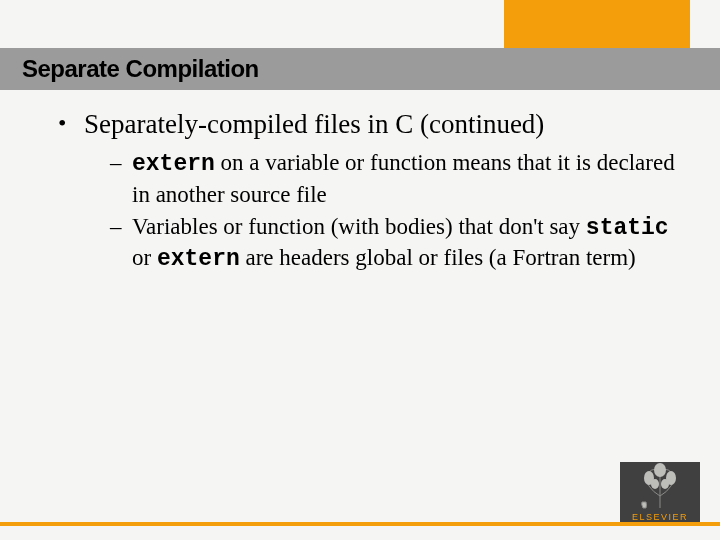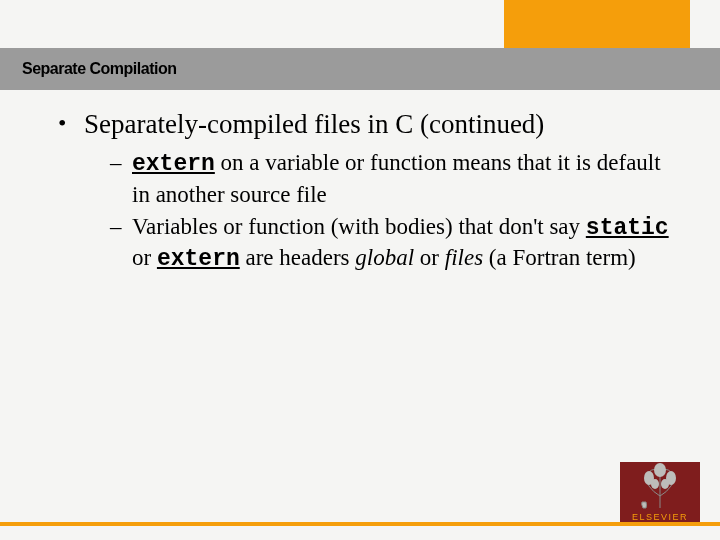--- a/index.html
+++ b/index.html
@@ -35,21 +35,21 @@
     background: #9b9b9b;
     display: flex;
     align-items: center;
     padding-left: 22px;
     box-sizing: border-box;
   }
   .title-bar h1 {
     margin: 0;
     font-family: Arial, Helvetica, sans-serif;
     font-weight: 900;
-    font-size: 16px;
+    font-size: 24px;
     letter-spacing: -0.5px;
     color: #000;
   }
   .content {
     position: absolute;
     top: 108px;
     left: 56px;
     right: 40px;
   }
   ul.top {
@@ -87,40 +87,38 @@
   ul.sub > li::before {
     content: "–";
     position: absolute;
     left: 0;
     top: 0;
     font-size: 23px;
   }
   .kw {
     font-family: "Courier New", Courier, monospace;
     font-weight: bold;
-    text-decoration: underline;
   }
   .ital {
-    font-style: italic;
   }
   .footer-line {
     position: absolute;
     left: 0;
     right: 0;
     bottom: 14px;
     height: 4px;
     background: #f59e0b;
   }
   .logo {
     position: absolute;
     right: 20px;
     bottom: 18px;
     width: 72px;
     text-align: center;
-    background: #7f1d1d;
+    background: #404040;
     padding: 0 4px;
   }
   .logo svg {
     display: block;
     margin: 0 auto;
   }
   .logo-text {
     font-family: Arial, Helvetica, sans-serif;
     font-size: 9px;
     letter-spacing: 1.5px;
@@ -137,21 +135,21 @@
 
   <div class="title-bar">
     <h1>Separate Compilation</h1>
   </div>
 
   <div class="content">
     <ul class="top">
       <li>
         <span>Separately-compiled files in C (continued)</span>
         <ul class="sub" id="sub-list">
-            <li><span class="kw">extern</span><span> on a variable or function means that it is default in another source file</span></li>
+            <li><span class="kw">extern</span><span> on a variable or function means that it is declared in another source file</span></li>
             <li><span>Variables or function (with bodies) that don't say </span><span class="kw">static</span><span> or </span><span class="kw">extern</span><span> are headers </span><span class="ital">global</span><span> or </span><span class="ital">files</span><span> (a Fortran term)</span></li>
           </ul>
       </li>
     </ul>
   </div>
 
   <div class="footer-line"></div>
 
   <div class="logo">
     <svg width="50" height="48" viewBox="0 0 50 48">

